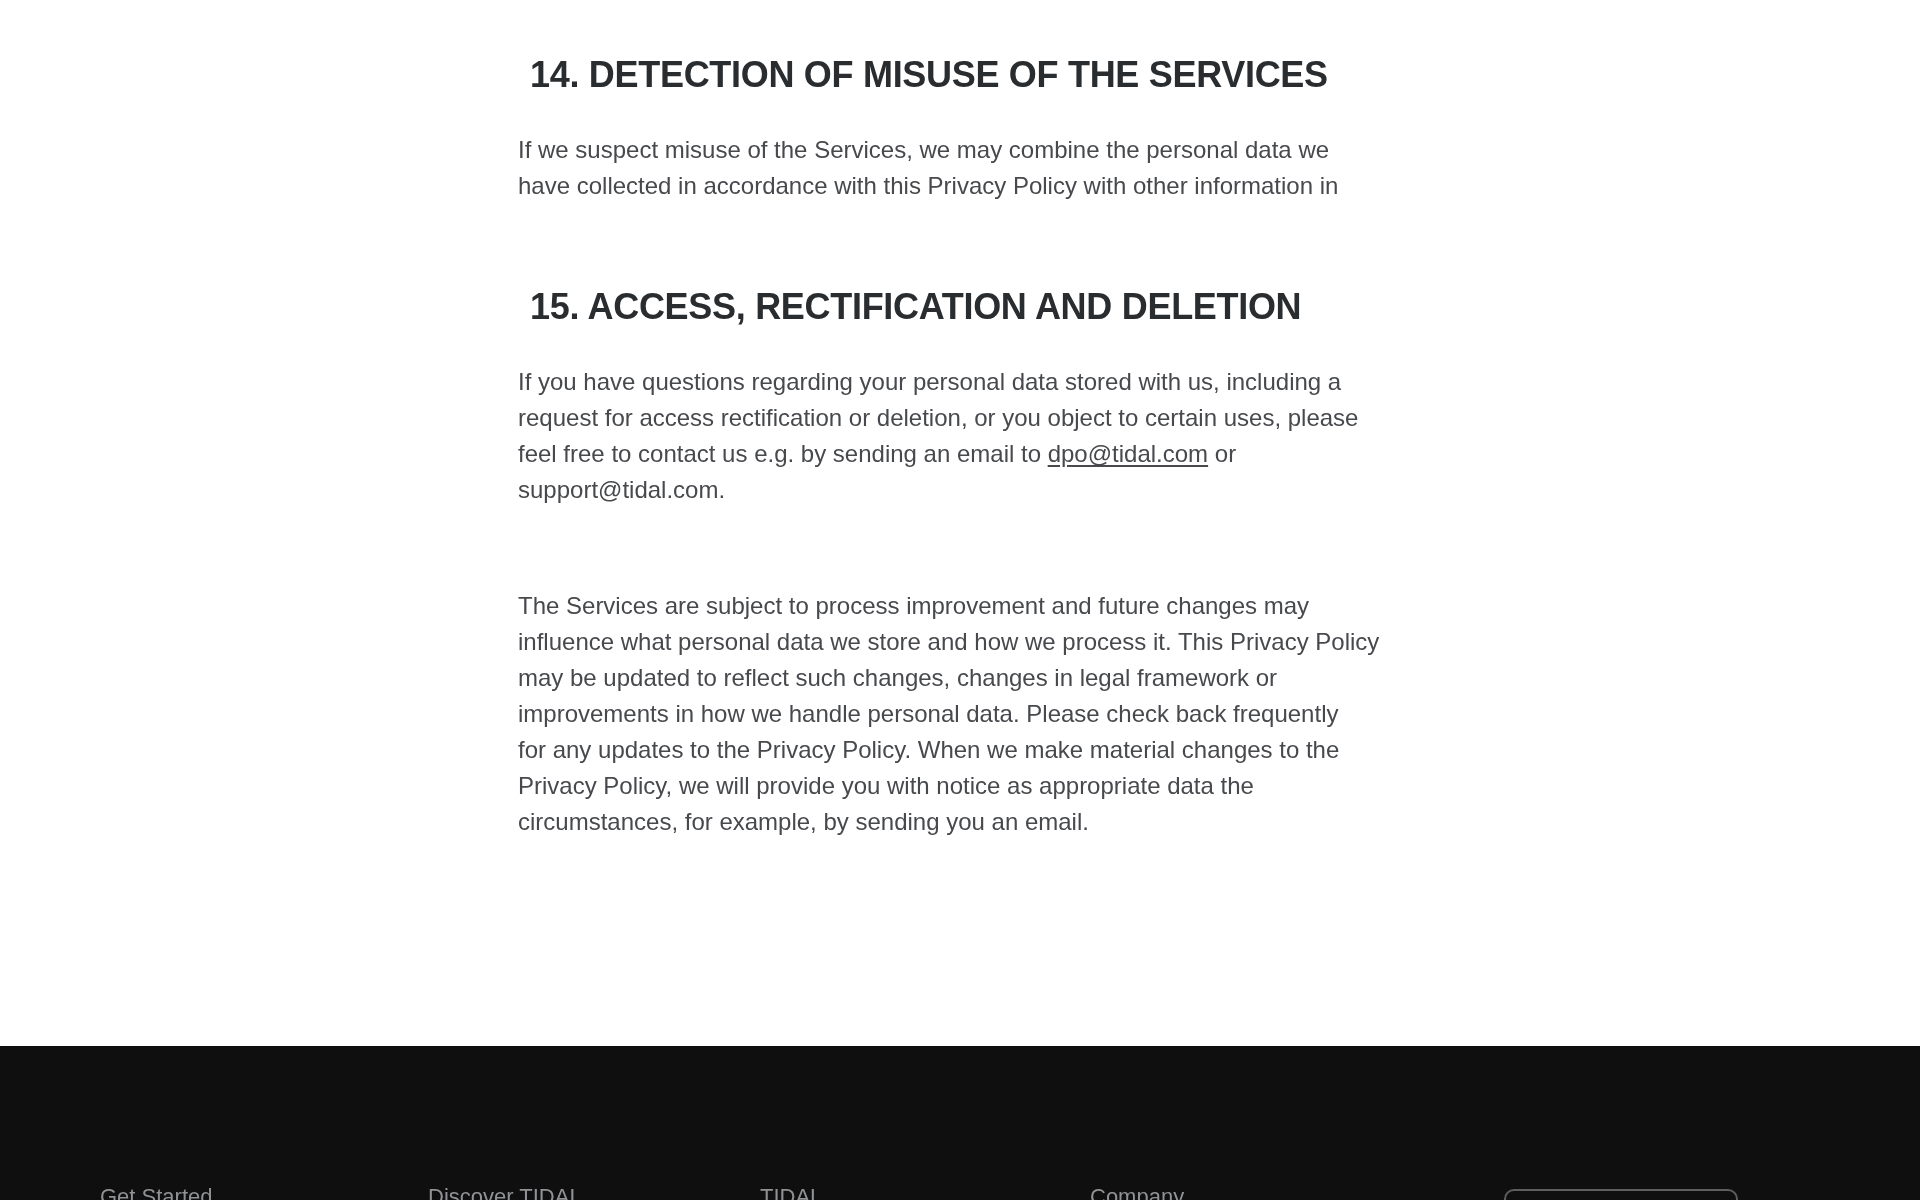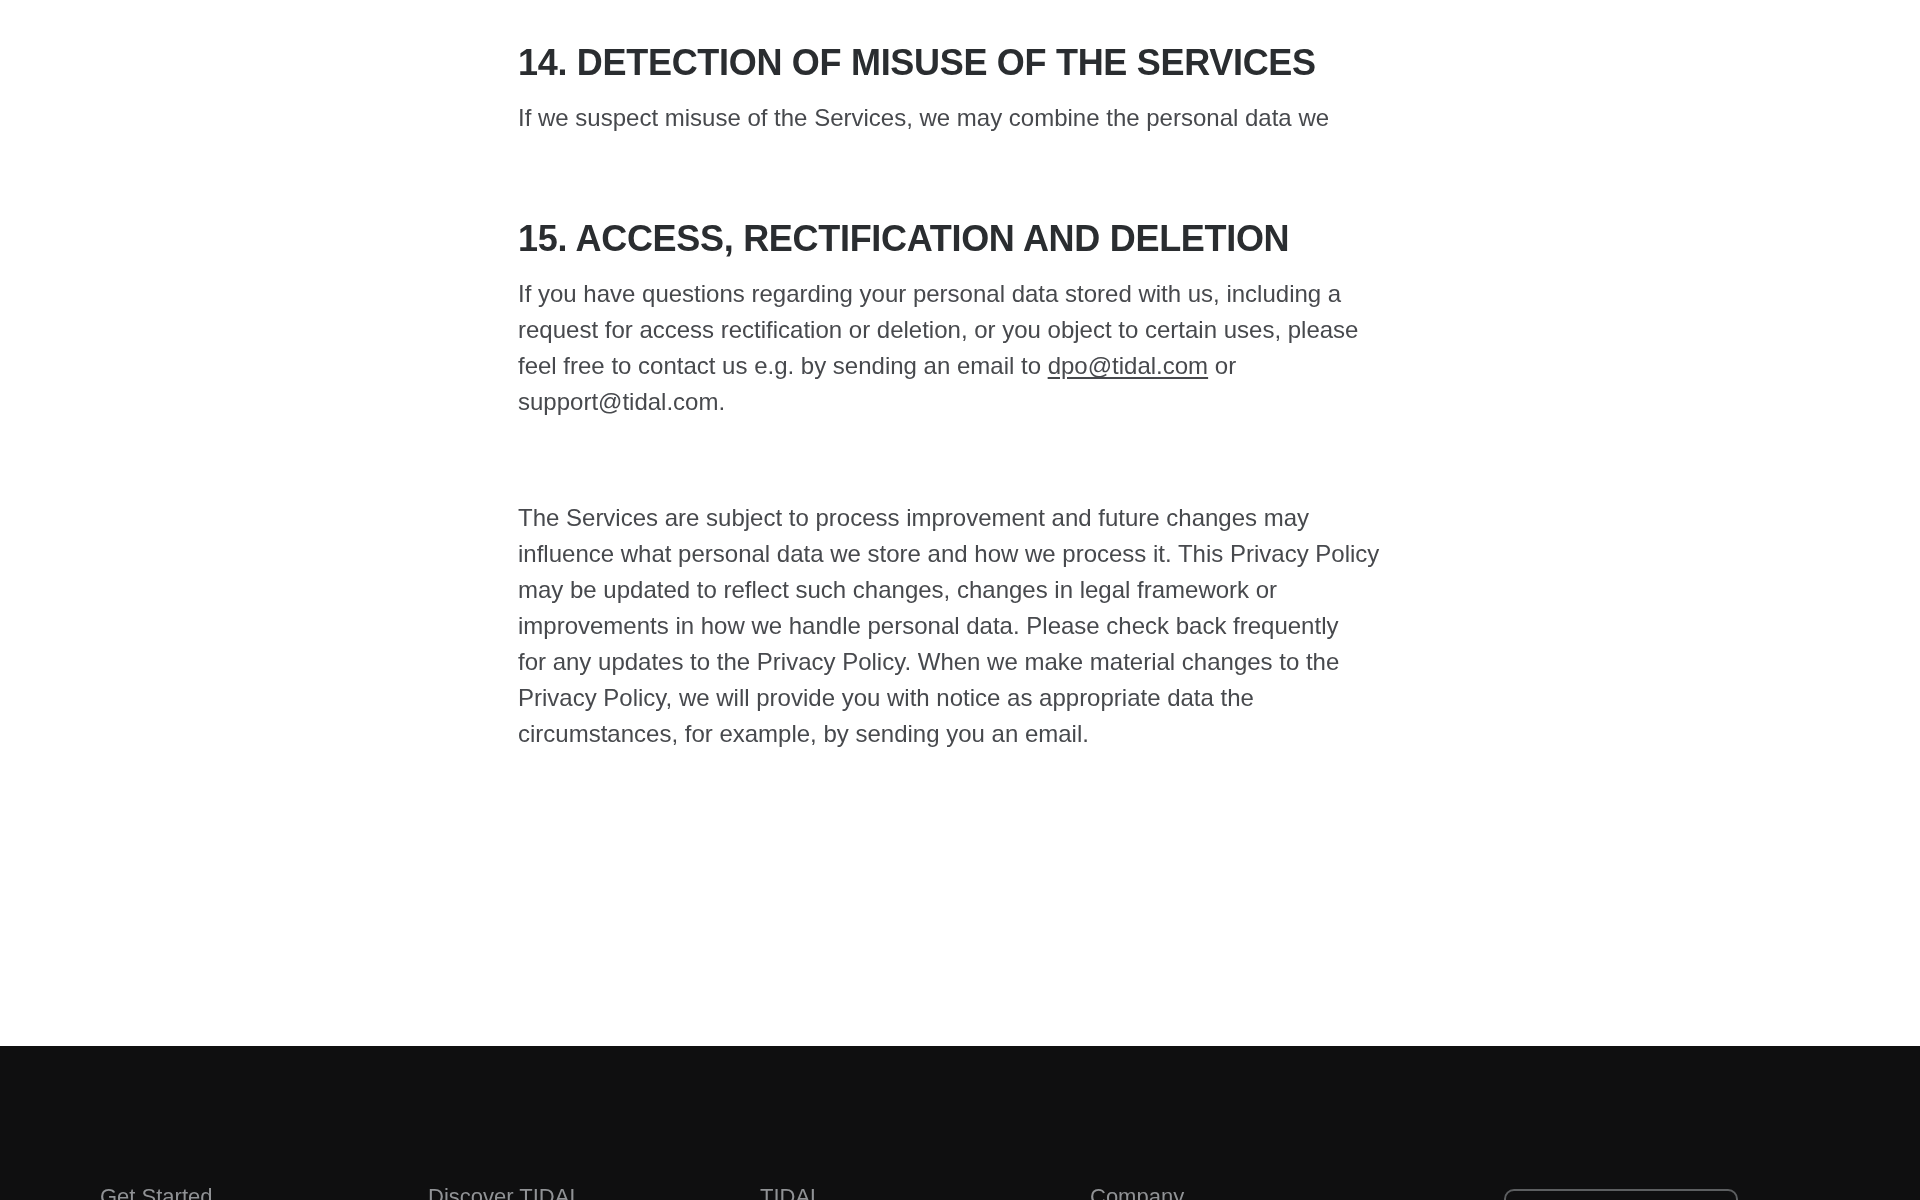--- a/index.html
+++ b/index.html
@@ -18,29 +18,29 @@
   }
   .container {
     width: 884px;
     margin: 0 auto;
     padding-top: 40px;
   }
   section + section {
     margin-top: 80px;
   }
   h2.section-heading {
-    margin: 0;
+    margin: 12px;
     font-size: 36px;
     line-height: 46px;
     font-weight: 700;
     letter-spacing: -0.3px;
     color: #2a2d30;
   }
   .para {
-    margin-top: 14px;
+    margin-top: 34px;
     font-size: 24px;
     line-height: 36px;
     font-weight: 400;
     color: #47494d;
   }
   .para .line,
   .para div {
     display: block;
     white-space: nowrap;
   }
@@ -85,20 +85,21 @@
 </head>
 <body>
 
 <main>
   <div class="container">
 
     <section>
       <h2 class="section-heading">14. DETECTION OF MISUSE OF THE SERVICES</h2>
       <div class="para">
           <div>If we suspect misuse of the Services, we may combine the personal data we</div>
+          <div>have collected in accordance with this Privacy Policy with other information in</div>
         </div>
     </section>
 
     <section>
       <h2 class="section-heading">15. ACCESS, RECTIFICATION AND DELETION</h2>
       <div class="para">
         <span class="line">If you have questions regarding your personal data stored with us, including a</span>
         <span class="line">request for access rectification or deletion, or you object to certain uses, please</span>
         <span class="line"><span>feel free to contact us e.g. by sending an email to </span><a class="email-link" href="#">dpo@tidal.com</a><span> or</span></span>
         <span class="line">support@tidal.com.</span>

